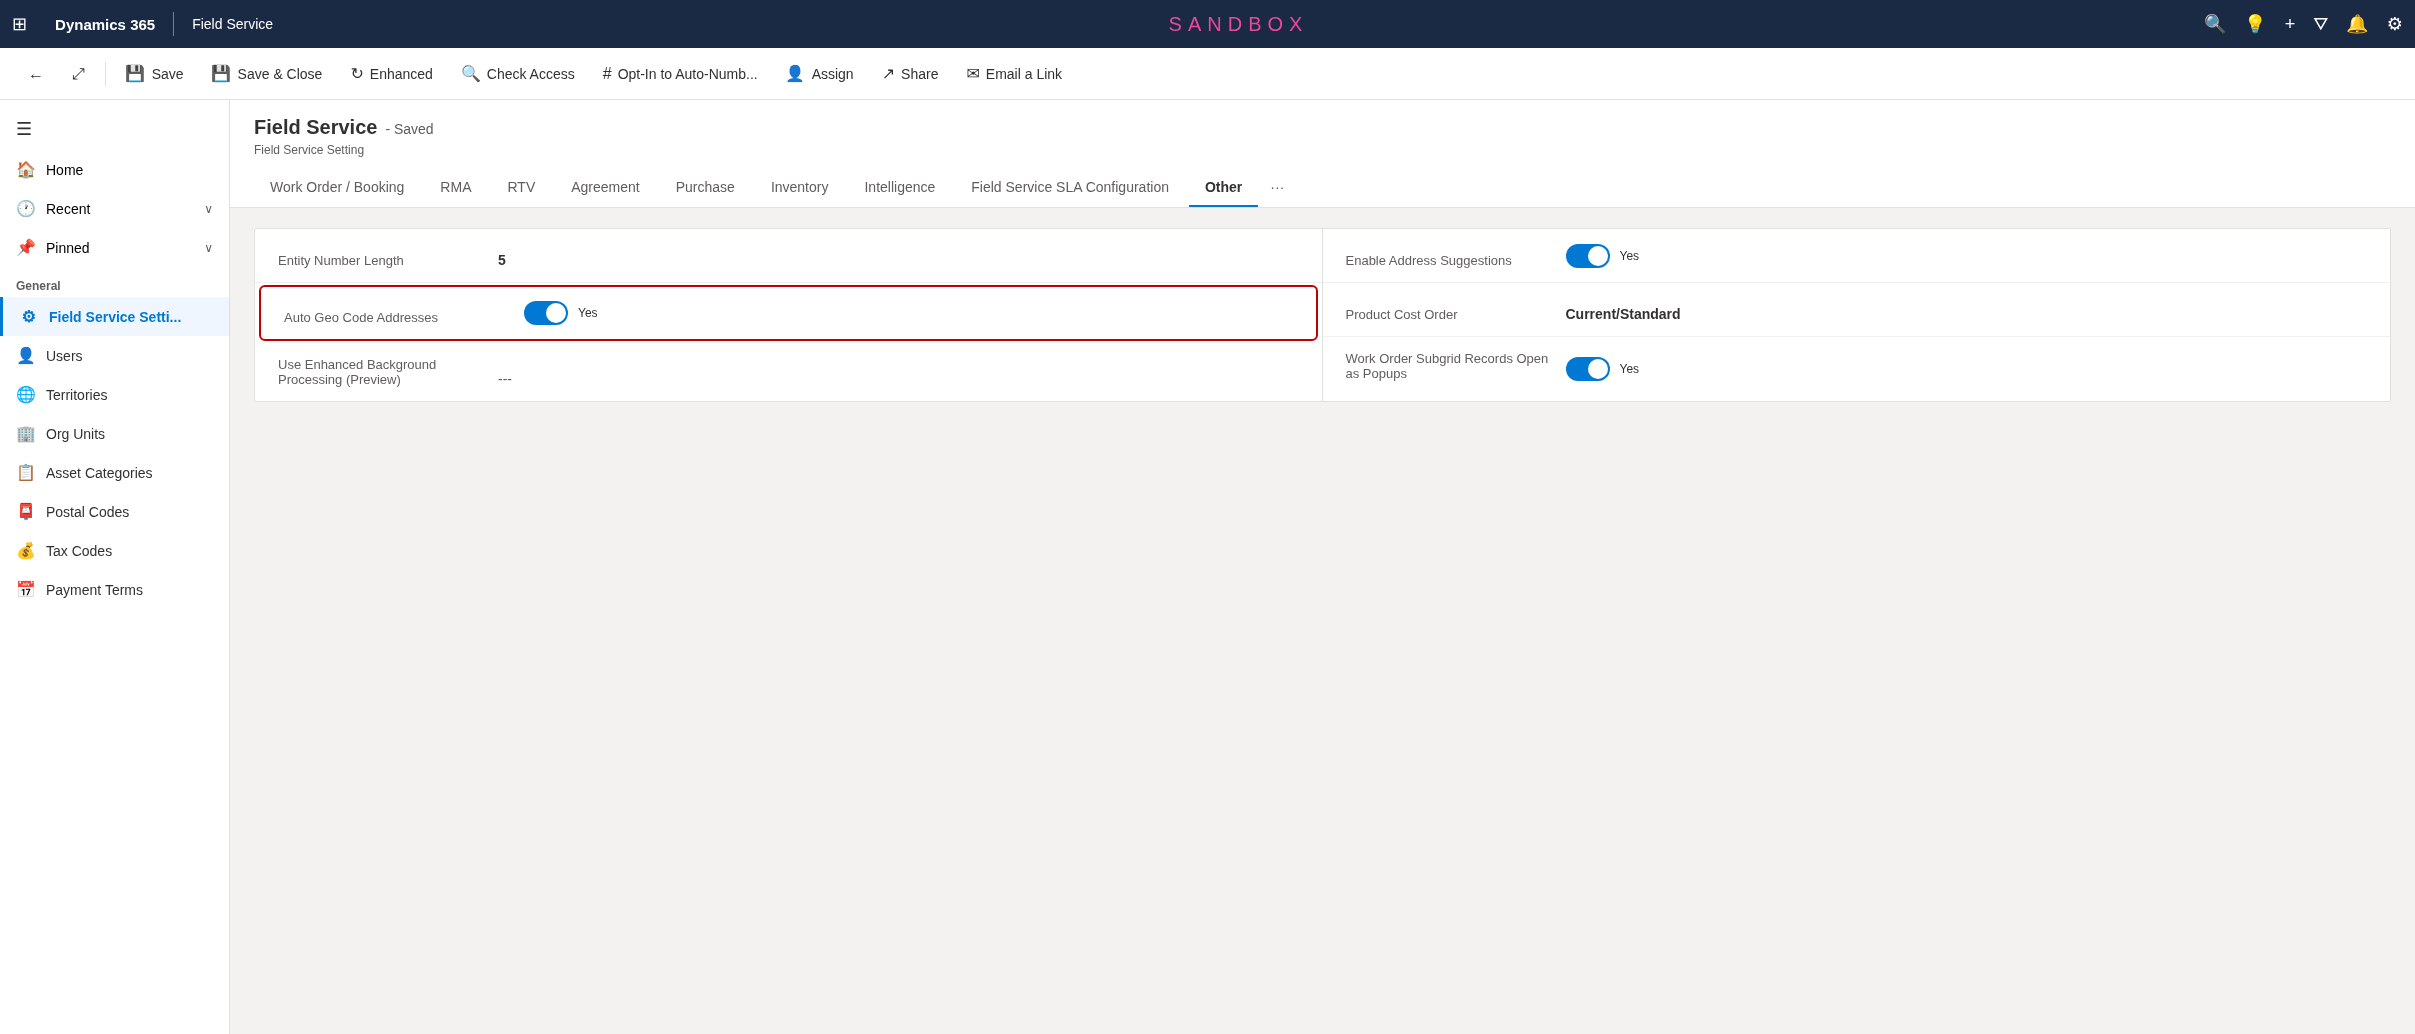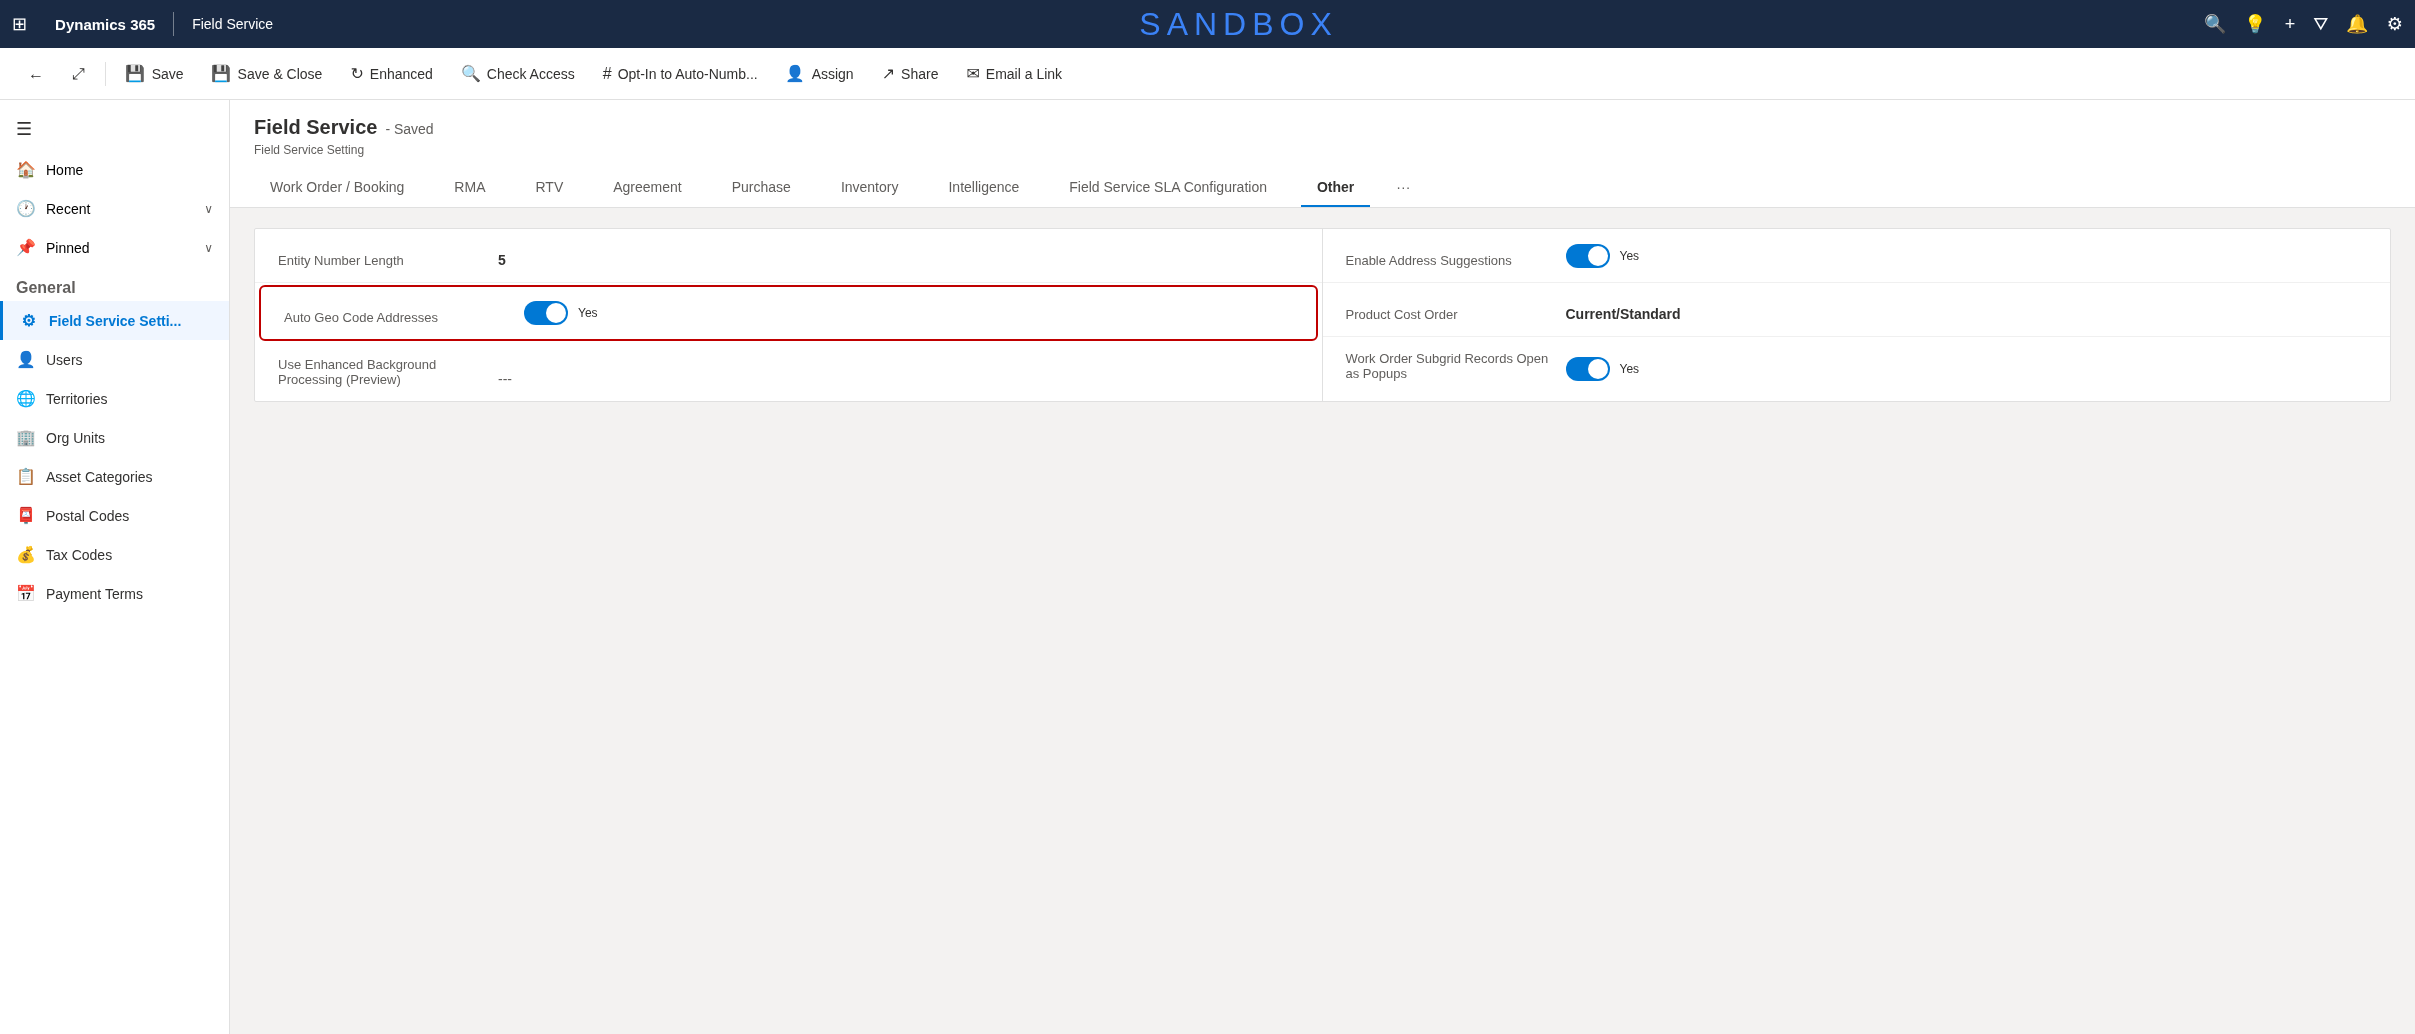--- a/index.html
+++ b/index.html
@@ -7,21 +7,21 @@
 
     
     .top-nav {
       display: flex; align-items: center;
       background: #1a2a44; color: white;
       height: 48px; padding: 0 12px;
     }
     .nav-grid-icon { color: white; font-size: 18px; cursor: pointer; }
     .nav-brand { display: flex; align-items: center; gap: 10px; font-weight: 600; font-size: 15px; }
     .nav-divider { width: 1px; height: 24px; background: rgba(255,255,255,0.4); margin: 0 8px; }
-    .nav-center { flex: 1; text-align: center; font-size: 32px; font-weight: 300; letter-spacing: 6px; color: #3b82f6; }
+    .nav-center { flex: 1; text-align: center; font-size: 20px; font-weight: 300; letter-spacing: 6px; color: #ec4899; }
     .nav-icons { display: flex; align-items: center; gap: 18px; margin-left: auto; }
     .nav-icon-btn { color: white; font-size: 18px; cursor: pointer; background: none; border: none; }
 
     
     .command-bar {
       display: flex; align-items: center;
       background: white; border-bottom: 1px solid #e0e0e0;
       height: 52px; padding: 0 16px; gap: 4px;
     }
     .cmd-btn {
@@ -45,37 +45,37 @@
     .sidebar-hamburger {
       padding: 10px 16px; cursor: pointer; font-size: 18px; color: #323130;
     }
     .sidebar-item {
       display: flex; align-items: center; gap: 10px;
       padding: 10px 16px; cursor: pointer; color: #323130;
       font-size: 14px;
     }
     .sidebar-item.active { background: #f0f6ff; border-left: 3px solid #0078d4; color: #0078d4; font-weight: 600; }
     .sidebar-item-icon { font-size: 16px; min-width: 20px; text-align: center; }
-    .sidebar-section { padding: 12px 27px 4px 16px; font-size: 16px; font-weight: 600; color: #605e5c; }
+    .sidebar-section { padding: 12px 27px 4px 16px; font-size: 12px; font-weight: 600; color: #605e5c; }
     .sidebar-expand { font-size: 12px; color: #605e5c; }
     .sidebar-item-with-expand { display: flex; align-items: center; justify-content: space-between; padding: 10px 16px; cursor: pointer; }
     .sidebar-item-left { display: flex; align-items: center; gap: 10px; }
 
     
     .content-area { flex: 1; overflow-y: auto; background: #f3f2f1; padding: 0; }
 
     
     .page-header { background: white; padding: 16px 24px 0 24px; border-bottom: 1px solid #e0e0e0; }
     .page-title-row { display: flex; align-items: baseline; gap: 8px; margin-bottom: 4px; }
     .page-title { font-size: 20px; font-weight: 700; color: #323130; }
     .page-saved { font-size: 14px; color: #605e5c; font-weight: 400; }
     .page-subtitle { font-size: 12px; color: #605e5c; margin-bottom: 12px; }
 
     
-    .tabs { display: flex; gap: 18px; border-bottom: none; }
+    .tabs { display: flex; gap: 4px; border-bottom: none; }
     .tab {
       padding: 10px 16px; cursor: pointer; font-size: 14px; color: #605e5c;
       border-bottom: 2px solid transparent; white-space: nowrap;
     }
     .tab.active { color: #323130; border-bottom: 2px solid #0078d4; font-weight: 600; }
     .tab-more { padding: 10px 8px; cursor: pointer; color: #605e5c; font-size: 14px; }
 
     
     .form-content { padding: 20px 24px; }
     .form-section {

